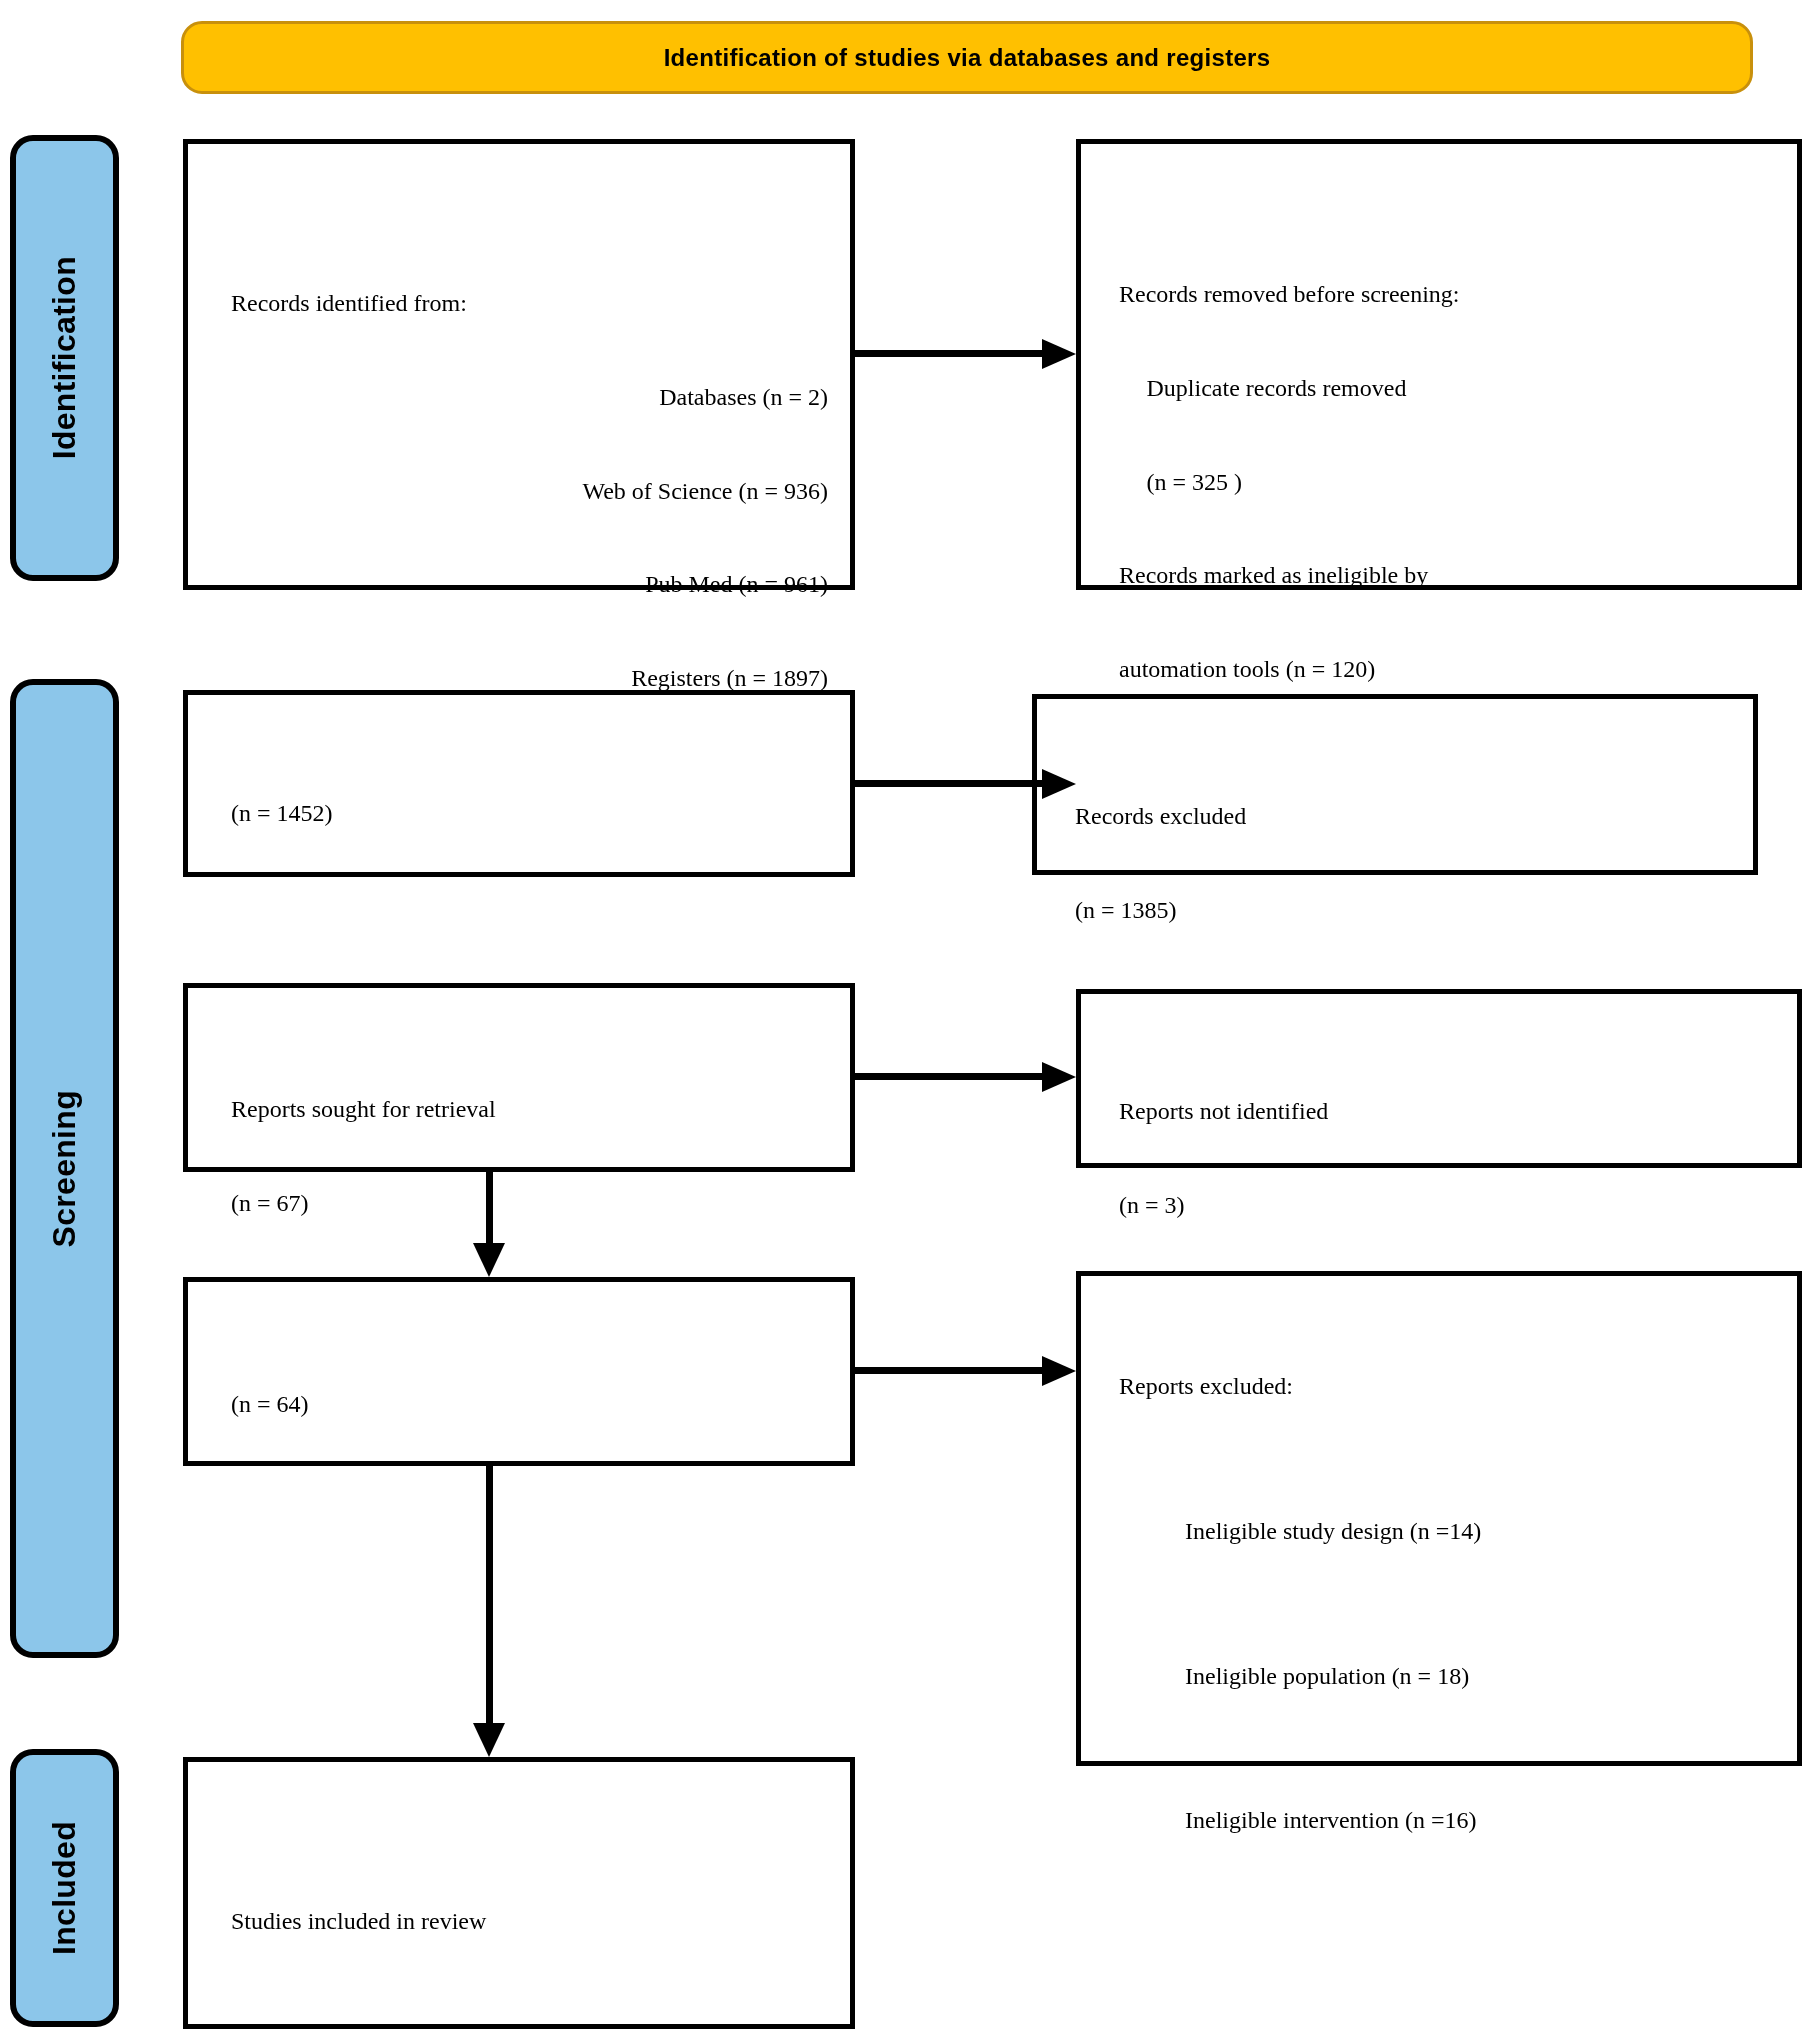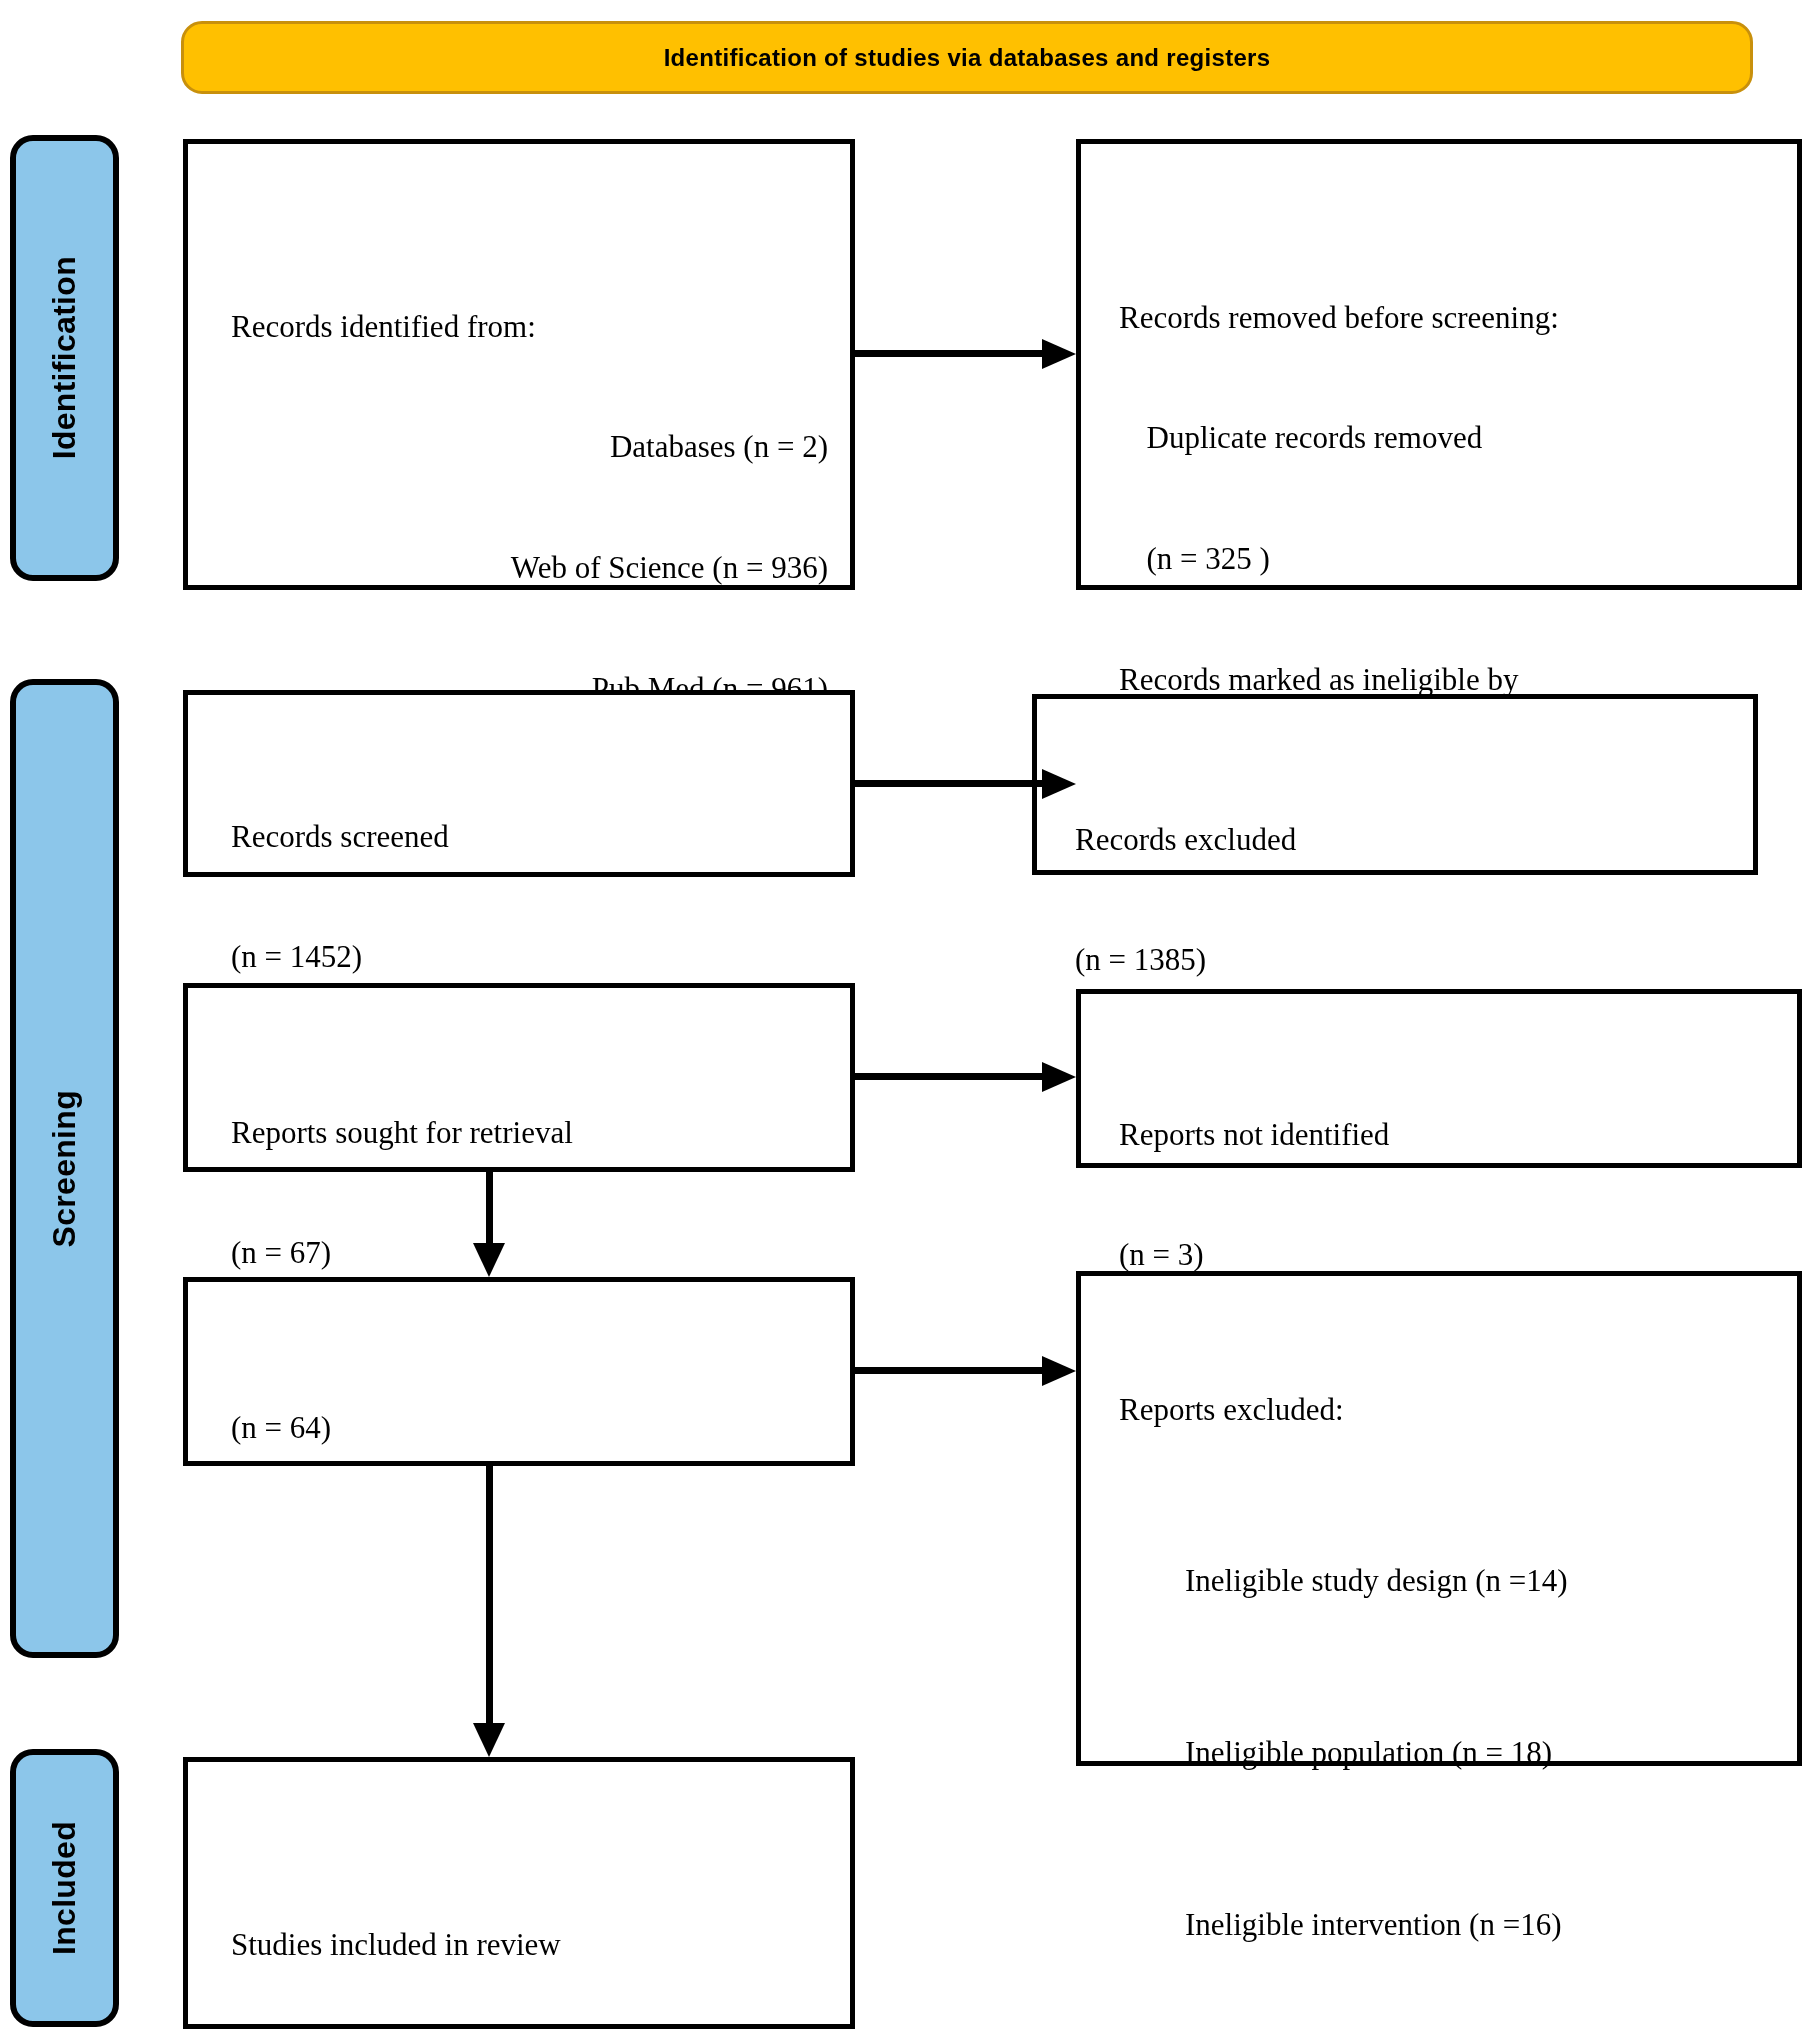--- a/index.html
+++ b/index.html
@@ -73,21 +73,21 @@
     position: absolute;
     background: #ffffff;
     border: 5px solid #000000;
     box-sizing: border-box;
     padding: 0;
   }
   .box-inner {
     position: absolute;
     left: 43px;
     right: 22px;
-    font-size: 31px;
+    font-size: 24px;
     line-height: 1.30;
     color: #000000;
     white-space: pre-wrap;
   }
   .indent1 { padding-left: 62px; text-align: right; }
   .indent-sm { padding-left: 27.5px; }
 
   
   #box-identified      { left: 183px;  top: 139px;  width: 672px; height: 451px; }
   #box-identified .box-inner { top: 82px; }
@@ -223,21 +223,20 @@
     </div>
   </div>
 
   <div class="h-connector" id="arrow-identified-removed">
     <div class="stem"></div>
     <div class="head"></div>
   </div>
 
   <div class="box" id="box-screened">
     <div class="box-inner">
-      <div>Records screened</div>
       <div>(n = 1452)</div>
     </div>
   </div>
 
   <div class="box" id="box-excluded">
     <div class="box-inner">
       <div>Records excluded</div>
       <div>(n = 1385)</div>
     </div>
   </div>

